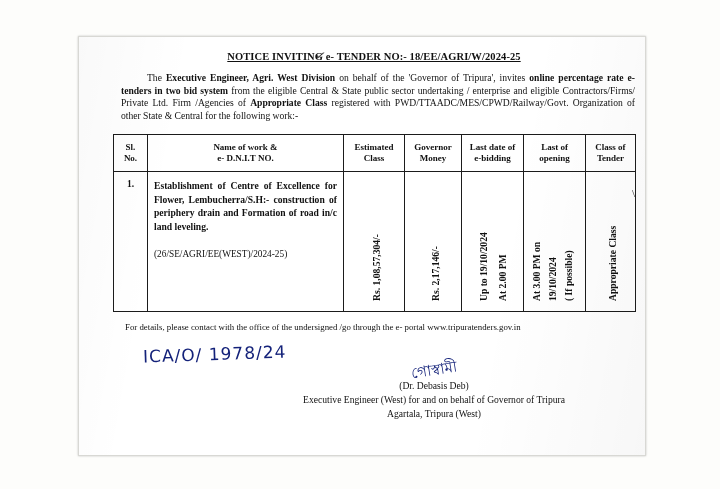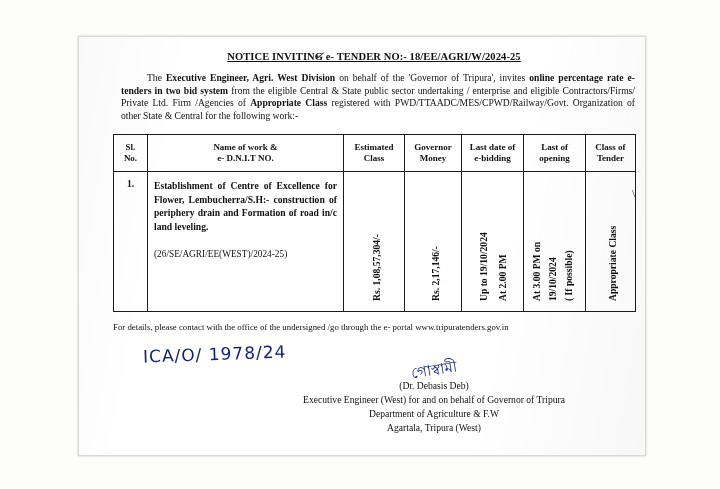--- a/index.html
+++ b/index.html
@@ -126,20 +126,21 @@
     white-space: nowrap;
     font-size: 9.6px;
     font-weight: bold;
     transform: rotate(-90deg);
     transform-origin: bottom left;
   }
 
   .footer-note {
     font-size: 8.8px;
     margin-top: 10px;
+    margin-left: 12px;
   }
   .hand {
     font-family: "DejaVu Sans", sans-serif;
     font-size: 17px;
     color: #14227a;
     letter-spacing: 1px;
     margin-top: 12px;
     margin-left: 30px;
     transform: rotate(-2deg);
     display: inline-block;
@@ -275,19 +276,18 @@
       </table>
 
       <div class="footer-note">For details, please contact with the office of the undersigned /go through the e- portal www.tripuratenders.gov.in</div>
 
       <div class="hand">ICA/O/ 1978/24</div>
 
       <div class="sign-block">
         <div class="sign-scribble">গোস্বামী</div>
         <div>(Dr. Debasis Deb)</div>
         <div>Executive Engineer (West) for and on behalf of Governor of Tripura</div>
-        <div>Department of Agriculture &amp; F.W</div>
         <div>Agartala, Tripura (West)</div>
       </div>
 
     </div>
   </div>
 </div>
 
 </body></html>

